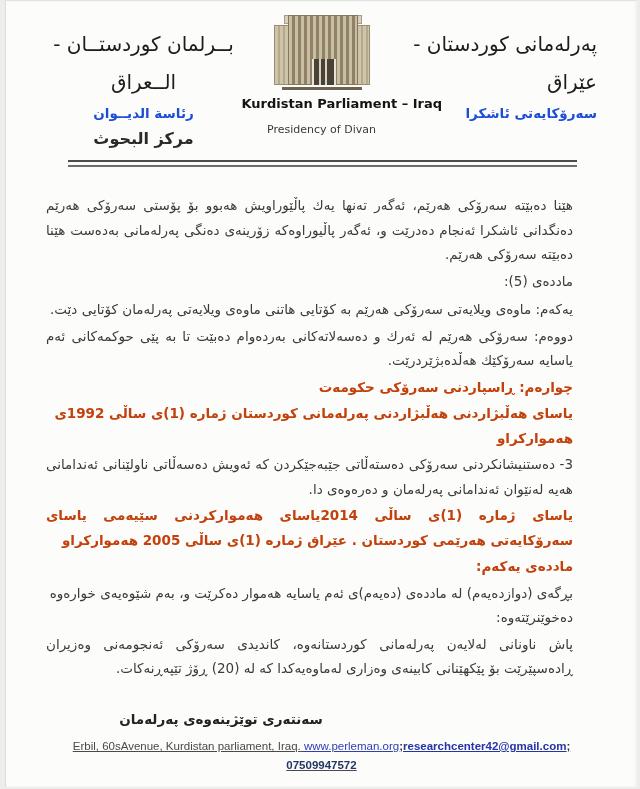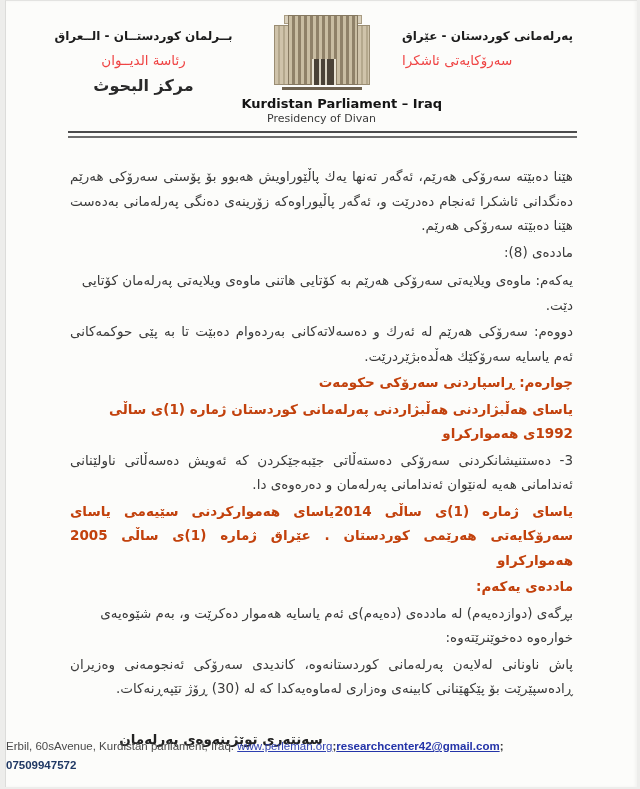--- a/index.html
+++ b/index.html
@@ -21,23 +21,23 @@
   }
   
   .hdr{
     display:flex;
     justify-content:space-between;
     align-items:flex-start;
     padding:14px 40px 0 40px;
   }
   .hdr-col{width:195px;}
   .hdr-left{padding-top:10px;text-align:center;direction:rtl;}
-  .hdr-right{padding-top:10px;text-align:left;direction:rtl;}
-  .hdr-line1{font-weight:bold;font-size:12px;color:#1c1c1c;line-height:1.9;}
-  .hdr-line2{font-weight:normal;font-size:13.5px;color:#ef4444;line-height:1.8;}
+  .hdr-right{padding-top:10px;text-align:right;direction:rtl;}
+  .hdr-line1{font-weight:normal;font-size:20px;color:#1c1c1c;line-height:1.9;}
+  .hdr-line2{font-weight:bold;font-size:13.5px;color:#1d4ed8;line-height:1.8;}
   .hdr-line3{font-weight:bold;font-size:16px;color:#2a2a2a;line-height:1.8;}
   .hdr-center{width:160px;text-align:center;}
   
   .building{
     position:relative;
     width:96px;height:72px;
     margin:0 auto;
   }
   .bwing{
     position:absolute;top:10px;width:16px;height:58px;
@@ -61,32 +61,32 @@
     border-left:2px solid #e8e2d2;
     border-right:2px solid #e8e2d2;
   }
   .bdoor span{
     position:absolute;top:0;bottom:0;width:2px;background:#d8d2c2;
   }
   .bbase{
     position:absolute;left:8px;bottom:-3px;width:80px;height:3px;background:#6e6250;
   }
   .emb-title{font-weight:bold;font-size:13px;color:#141414;margin-top:9px;white-space:nowrap;}
-  .emb-sub{font-size:11px;color:#3a3a3a;margin-top:1px;}
+  .emb-sub{font-size:11px;color:#3a3a3a;margin-top:12px;}
   
   .rule{
     margin:6px 60px 0 62px;
     height:3px;
     border-top:2px solid #4c4c4c;
     border-bottom:2px solid #6d6d6d;
   }
   
   .doc-body{
     direction:rtl;
-    padding:26px 64px 0 64px;
+    padding:26px 64px 0 40px;
     font-size:13.5px;
     line-height:24.5px;
     color:#3b3b3b;
   }
   .doc-body p{margin:0 0 2px 0;text-align:right;}
   .doc-body p.j{text-align:justify;text-align-last:right;}
   .doc-body p.b{font-weight:bold;color:#c2410c;}
   .doc-body p.gap{margin-top:4px;}
   
   .signature{
@@ -94,25 +94,26 @@
     width:210px;
     margin:30px 0 0 0;
     position:relative;
     left:110px;
     text-align:center;
   }
   .sig-org{font-weight:bold;font-size:13.5px;color:#222;}
   
   .foot{
     position:absolute;left:0;right:0;bottom:12px;
-    text-align:left;
+    text-align:center;
     font-family:"Liberation Sans", sans-serif;
     font-size:11.5px;
     color:#4a4a4a;
     line-height:19px;
+    text-decoration:underline;
   }
   .foot a{cursor:pointer;}
   .foot .site{color:#2e3fb0;text-decoration:underline;}
   .foot .mail{color:#2434a8;font-weight:bold;text-decoration:underline;}
   .foot .sep{color:#333;font-weight:bold;}
   .foot .phone{color:#1f3864;font-weight:bold;}
 </style>
 </head>
 <body>
 
@@ -144,30 +145,30 @@
       <div class="hdr-line1">بــرلمان كوردستــان - الــعراق</div>
       <div class="hdr-line2">رئاسة الديــوان</div>
       <div class="hdr-line3">مركز البحوث</div>
     </div>
   </header>
 
   <div class="rule"></div>
 
   <main class="doc-body">
     <p class="j">هێنا دەبێتە سەرۆکی هەرێم، ئەگەر تەنها یەك پاڵێوراویش هەبوو بۆ پۆستی سەرۆکی هەرێم دەنگدانی ئاشکرا ئەنجام دەدرێت و، ئەگەر پاڵیوراوەکە زۆرینەی دەنگی پەرلەمانی بەدەست هێنا دەبێتە سەرۆکی هەرێم.</p>
-    <p>ماددەی (8):</p>
+    <p>ماددەی (5):</p>
     <p class="gap">یەکەم: ماوەی ویلایەتی سەرۆکی هەرێم بە کۆتایی هاتنی ماوەی ویلایەتی پەرلەمان کۆتایی دێت.</p>
     <p class="j">دووەم: سەرۆکی هەرێم لە ئەرك و دەسەلاتەکانی بەردەوام دەبێت تا بە پێی حوکمەکانی ئەم یاسایە سەرۆکێك هەڵدەبژێردرێت.</p>
     <p class="b">چوارەم: ڕاسپاردنی سەرۆکی حکومەت</p>
     <p class="b">یاسای هەڵبژاردنی هەڵبژاردنی پەرلەمانی کوردستان ژمارە (1)ی ساڵی 1992ی هەموارکراو</p>
     <p class="j">3- دەستنیشانکردنی سەرۆکی دەستەڵاتی جێبەجێکردن کە ئەویش دەسەڵاتی ناولێنانی ئەندامانی هەیە لەنێوان ئەندامانی پەرلەمان و دەرەوەی دا.</p>
     <p class="b j">یاسای ژمارە (1)ی ساڵی 2014یاسای هەموارکردنی سێیەمی یاسای سەرۆکایەتی هەرێمی کوردستان . عێراق ژمارە (1)ی ساڵی 2005 هەموارکراو</p>
     <p class="b">ماددەی یەکەم:</p>
     <p>بڕگەی (دوازدەیەم) لە ماددەی (دەیەم)ی ئەم یاسایە هەموار دەکرێت و، بەم شێوەیەی خوارەوە دەخوێنرێتەوە:</p>
-    <p class="j">پاش ناونانی لەلایەن پەرلەمانی کوردستانەوە، کاندیدی سەرۆکی ئەنجومەنی وەزیران ڕادەسپێرێت بۆ پێکهێنانی کابینەی وەزاری لەماوەیەکدا کە لە (30) ڕۆژ تێپەڕنەکات.</p>
+    <p class="j">پاش ناونانی لەلایەن پەرلەمانی کوردستانەوە، کاندیدی سەرۆکی ئەنجومەنی وەزیران ڕادەسپێرێت بۆ پێکهێنانی کابینەی وەزاری لەماوەیەکدا کە لە (20) ڕۆژ تێپەڕنەکات.</p>
   </main>
 
   <div class="signature">
     <div class="sig-org">سەنتەری توێژینەوەی پەرلەمان</div>
 
   </div>
 
   <footer class="foot">
     <div>
       <span>Erbil, 60sAvenue, Kurdistan parliament, Iraq.</span>

